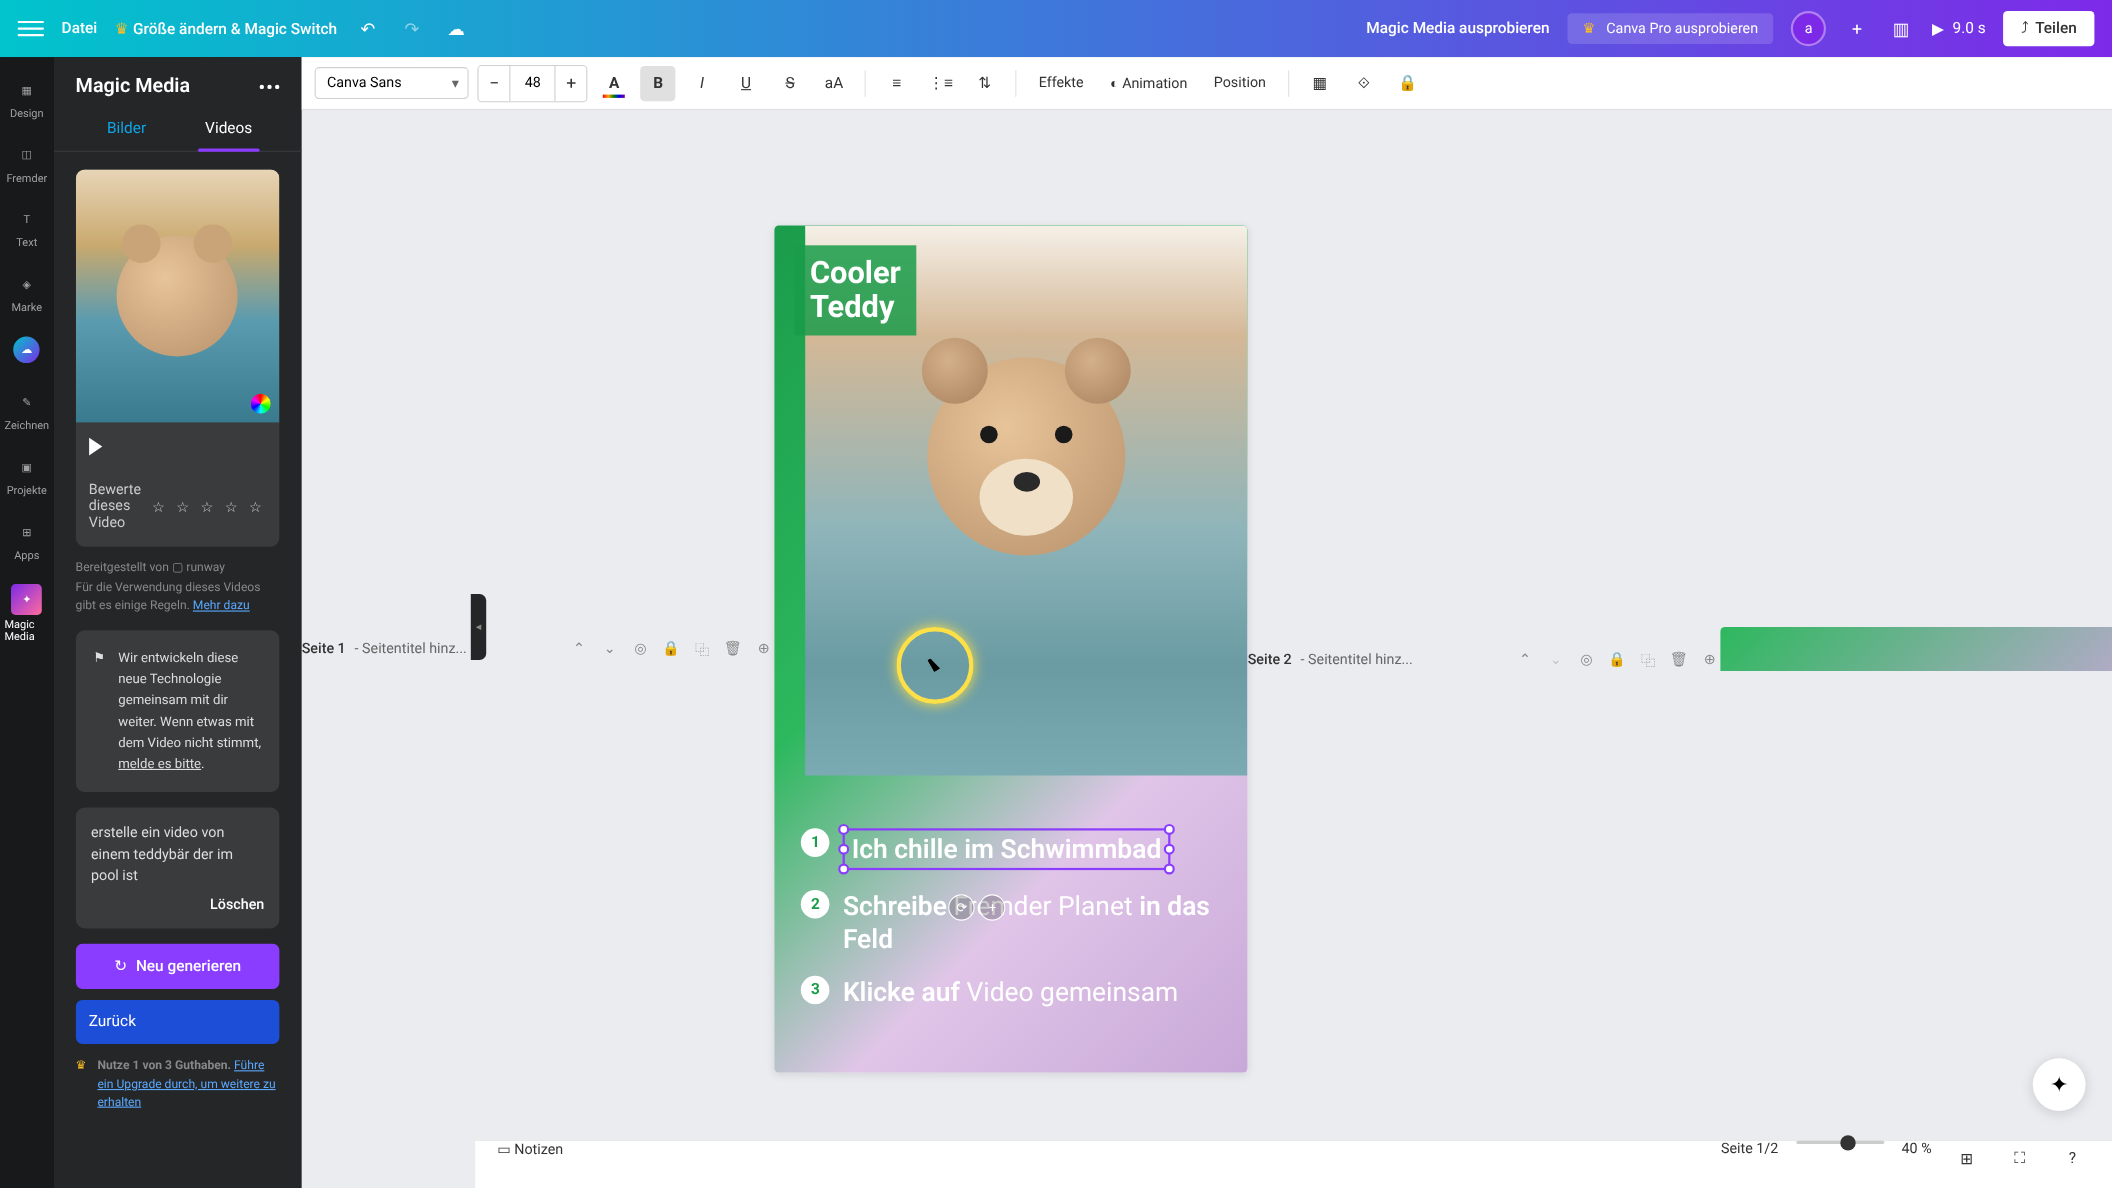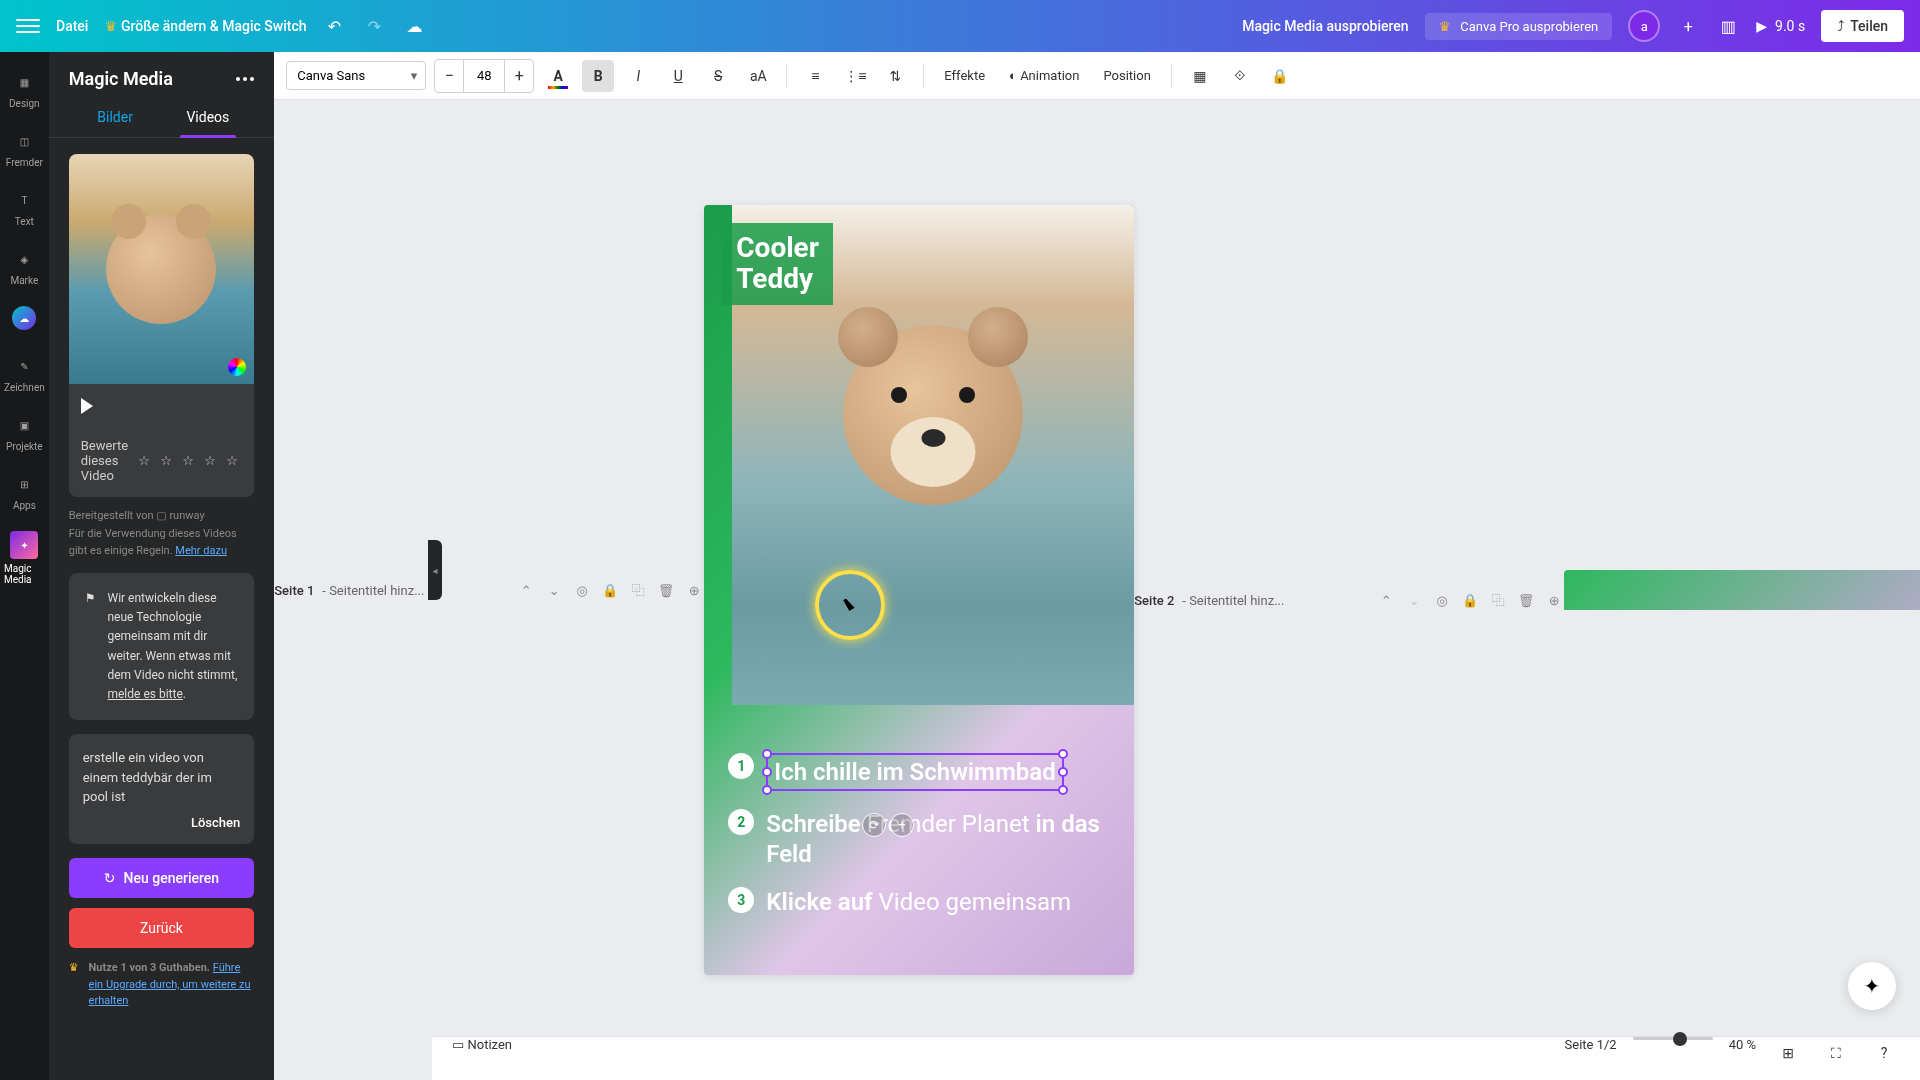--- a/index.html
+++ b/index.html
@@ -46,21 +46,21 @@
 .stars{display:flex;gap:6px}
 .star{width:16px;height:16px;color:#ccc}
 .provider{font-size:11px;color:#888;margin:8px 0 4px}
 .rules{font-size:11px;color:#888;line-height:1.5}
 .rules a{color:#5aa9ff;text-decoration:underline}
 .info-box{background:#3a3b3d;border-radius:8px;padding:16px;margin:14px 0;display:flex;gap:12px;font-size:12px;line-height:1.6;color:#ddd}
 .info-box u{text-decoration:underline}
 .prompt-box{background:#3a3b3d;border-radius:8px;padding:14px;font-size:13px;color:#ddd;line-height:1.5;min-height:110px;position:relative}
 .delete-link{position:absolute;bottom:12px;right:14px;font-size:13px;color:#fff;font-weight:500}
 .gen-btn{background:#8b3dff;color:#fff;padding:12px;border-radius:6px;text-align:center;font-size:14px;font-weight:500;margin-top:14px;display:flex;align-items:center;justify-content:center;gap:8px}
-.back-btn{background:#ef4444;color:#fff;padding:12px;border-radius:6px;text-align:center;font-size:14px;margin-top:10px}
+.back-btn{background:#1d4ed8;color:#fff;padding:12px;border-radius:6px;text-align:left;font-size:14px;margin-top:10px}
 .credits{font-size:11px;color:#888;margin-top:12px;line-height:1.5;display:flex;gap:6px}
 .credits a{color:#5aa9ff;text-decoration:underline}
 .canvas-area{flex:1;background:#ebecf0;display:flex;flex-direction:column}
 .toolbar{height:48px;background:#fff;border-bottom:1px solid #e0e0e0;display:flex;align-items:center;padding:0 12px;gap:8px}
 .font-select{border:1px solid #d0d0d0;border-radius:4px;padding:6px 28px 6px 10px;font-size:13px;position:relative;min-width:140px}
 .font-select::after{content:'▾';position:absolute;right:8px;color:#666}
 .size-box{display:flex;border:1px solid #d0d0d0;border-radius:4px;overflow:hidden}
 .size-btn{width:28px;height:32px;display:flex;align-items:center;justify-content:center;font-size:16px;cursor:pointer;color:#333}
 .size-input{width:42px;text-align:center;border:none;border-left:1px solid #d0d0d0;border-right:1px solid #d0d0d0;font-size:13px}
 .tool-btn{width:32px;height:32px;display:flex;align-items:center;justify-content:center;cursor:pointer;color:#333;font-size:14px;border-radius:4px}

